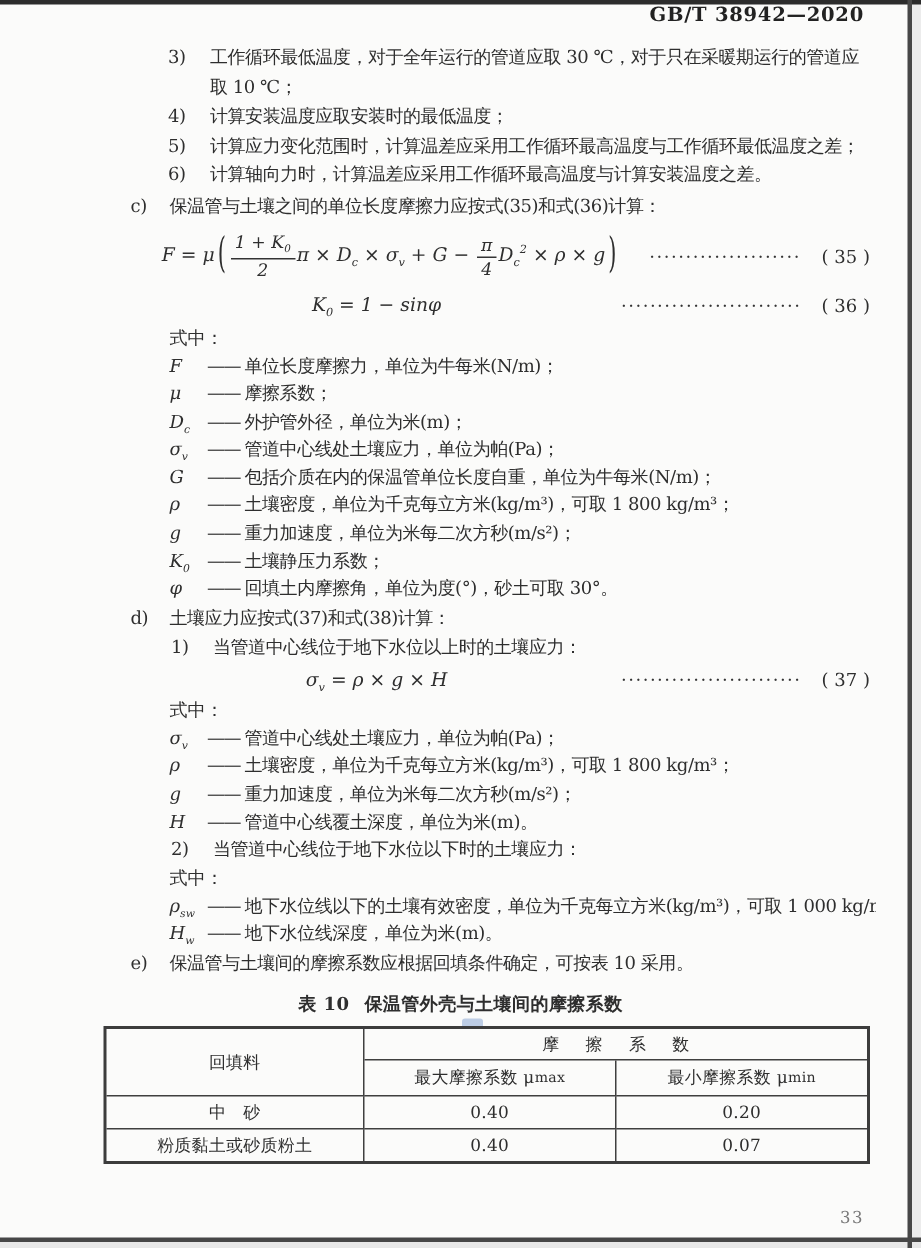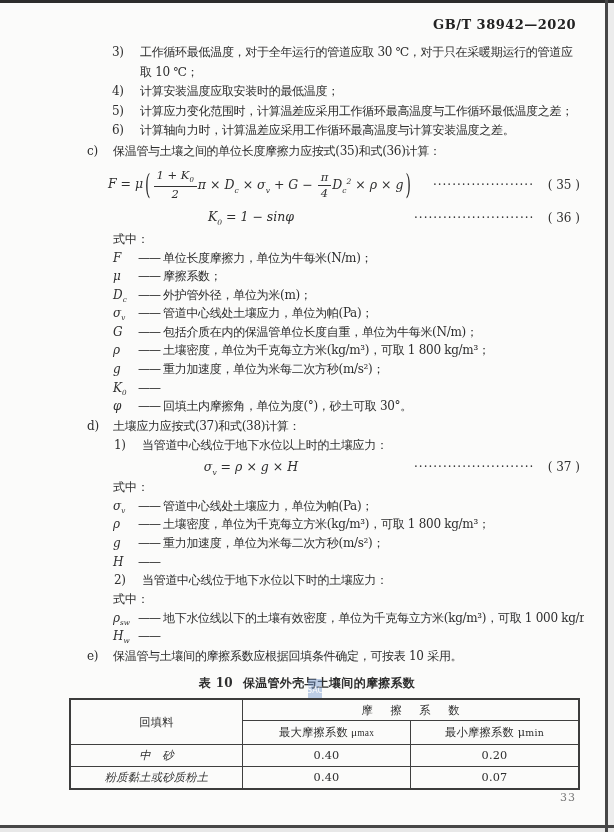--- a/index.html
+++ b/index.html
@@ -10,21 +10,21 @@
     color:#2e2e2e;font-size:12px;
   }
   
   .edge-top{position:absolute;top:0;left:0;width:100%;height:3px;background:#2c2c2c;z-index:5;}
   .edge-right-outer{position:absolute;top:0;right:0;width:6px;height:100%;background:#ececec;z-index:4;}
   .edge-right-line{position:absolute;top:0;right:6px;width:3px;height:100%;background:#474747;z-index:5;}
   .edge-bottom-outer{position:absolute;bottom:0;left:0;width:100%;height:4px;background:#e8e8e8;z-index:4;}
   .edge-bottom-line{position:absolute;bottom:4px;left:0;width:100%;height:3px;background:#474747;z-index:5;}
 
   .header{
-    text-align:right;padding:17px 38px 0 0;font-weight:bold;
+    text-align:right;padding:3px 38px 0 0;font-weight:bold;
     font-size:13px;letter-spacing:0.5px;color:#222;
   }
   .content{margin-top:11px;}
 
   .num-item{display:flex;margin:0 32px 0 112px;line-height:19.5px;letter-spacing:-0.3px;}
   .num-item .n{flex:none;width:28px;}
   .num-item .t{flex:1;}
 
   .letter-item{display:flex;margin:1px 32px 0 87px;line-height:19.5px;letter-spacing:-0.3px;}
   .letter-item .n{flex:none;width:26px;}
@@ -63,29 +63,29 @@
   .tbl-caption .cap-label{margin-right:10px;margin-top:32px;}
 
   .tbl{
     display:grid;grid-template-columns:172px 168px 167px;
     width:507px;margin-left:69px;border:2px solid #3c3c3c;
     font-size:11.3px;background:#fbfbfa;position:relative;z-index:2;
   }
   .cell{display:flex;align-items:center;justify-content:center;letter-spacing:0.2px;}
   .h-backfill{grid-column:1;grid-row:1/3;border-right:1px solid #3f3f3f;border-bottom:1.5px solid #3f3f3f;}
   .h-friction{grid-column:2/4;grid-row:1;height:20px;border-bottom:1px solid #3f3f3f;letter-spacing:7px;text-indent:7px;}
-  .h-max{grid-column:2;grid-row:2;height:23px;border-right:1px solid #3f3f3f;border-bottom:1.5px solid #3f3f3f;font-family:Liberation Serif, serif;}
+  .h-max{grid-column:2;grid-row:2;height:23px;border-right:1px solid #3f3f3f;border-bottom:1.5px solid #3f3f3f;}
   .h-min{grid-column:3;grid-row:2;height:23px;border-bottom:1.5px solid #3f3f3f;}
   .trow{display:contents;}
-  .c-mat{height:21px;border-right:1px solid #3f3f3f;border-bottom:1px solid #3f3f3f;font-style:italic;}
+  .c-mat{height:21px;border-right:1px solid #3f3f3f;border-bottom:1px solid #3f3f3f;}
   .c-max{height:21px;border-right:1px solid #3f3f3f;border-bottom:1px solid #3f3f3f;}
   .c-min{height:21px;border-bottom:1px solid #3f3f3f;}
   .trow:last-of-type .c-mat,.trow:last-of-type .c-max,.trow:last-of-type .c-min{border-bottom:none;}
 
-  .page-number{position:absolute;right:38px;bottom:28px;font-size:11px;color:#787878;letter-spacing:1px;}
+  .page-number{position:absolute;right:38px;bottom:14px;font-size:11px;color:#787878;letter-spacing:1px;}
   .watermark{
     position:absolute;left:308px;top:679px;width:14px;height:23px;border-radius:2px;
     background:#7496cc;opacity:0.45;display:flex;align-items:center;justify-content:center;
     color:#fff;font-size:8px;font-family:"DejaVu Sans","Liberation Sans",sans-serif;z-index:1;
   }
 </style>
 </head>
 <body>
 
 <div class="page">
@@ -180,20 +180,21 @@
 
         <div class="where-row">
           <span class="wsym math">g</span>
           <span class="wdash">——</span>
           <span class="wdesc">重力加速度，单位为米每二次方秒(m/s²)；</span>
         </div>
 
         <div class="where-row">
           <span class="wsym math">K<sub>0</sub></span>
           <span class="wdash">——</span>
+          <span class="wdesc">土壤静压力系数；</span>
         </div>
 
         <div class="where-row">
           <span class="wsym math">φ</span>
           <span class="wdash">——</span>
           <span class="wdesc">回填土内摩擦角，单位为度(°)，砂土可取 30°。</span>
         </div>
       </div>
 
     <div class="letter-item">
@@ -232,20 +233,21 @@
 
         <div class="where-row">
           <span class="wsym math">g</span>
           <span class="wdash">——</span>
           <span class="wdesc">重力加速度，单位为米每二次方秒(m/s²)；</span>
         </div>
 
         <div class="where-row">
           <span class="wsym math">H</span>
           <span class="wdash">——</span>
+          <span class="wdesc">管道中心线覆土深度，单位为米(m)。</span>
         </div>
       </div>
 
     <div class="sub-item">
       <span class="n">2)</span>
       <span class="t">当管道中心线位于地下水位以下时的土壤应力：</span>
     </div>
 
 
     <div class="where-label">式中：</div>
@@ -254,20 +256,21 @@
 
         <div class="where-row">
           <span class="wsym math">ρ<sub>sw</sub></span>
           <span class="wdash">——</span>
           <span class="wdesc">地下水位线以下的土壤有效密度，单位为千克每立方米(kg/m³)，可取 1 000 kg/m³；</span>
         </div>
 
         <div class="where-row">
           <span class="wsym math">H<sub>w</sub></span>
           <span class="wdash">——</span>
+          <span class="wdesc">地下水位线深度，单位为米(m)。</span>
         </div>
       </div>
 
     <div class="letter-item">
       <span class="n">e)</span>
       <span class="t">保温管与土壤间的摩擦系数应根据回填条件确定，可按表 10 采用。</span>
     </div>
 
     <div class="tbl-caption">
       <span class="cap-label">表 10</span><span>保温管外壳与土壤间的摩擦系数</span>

